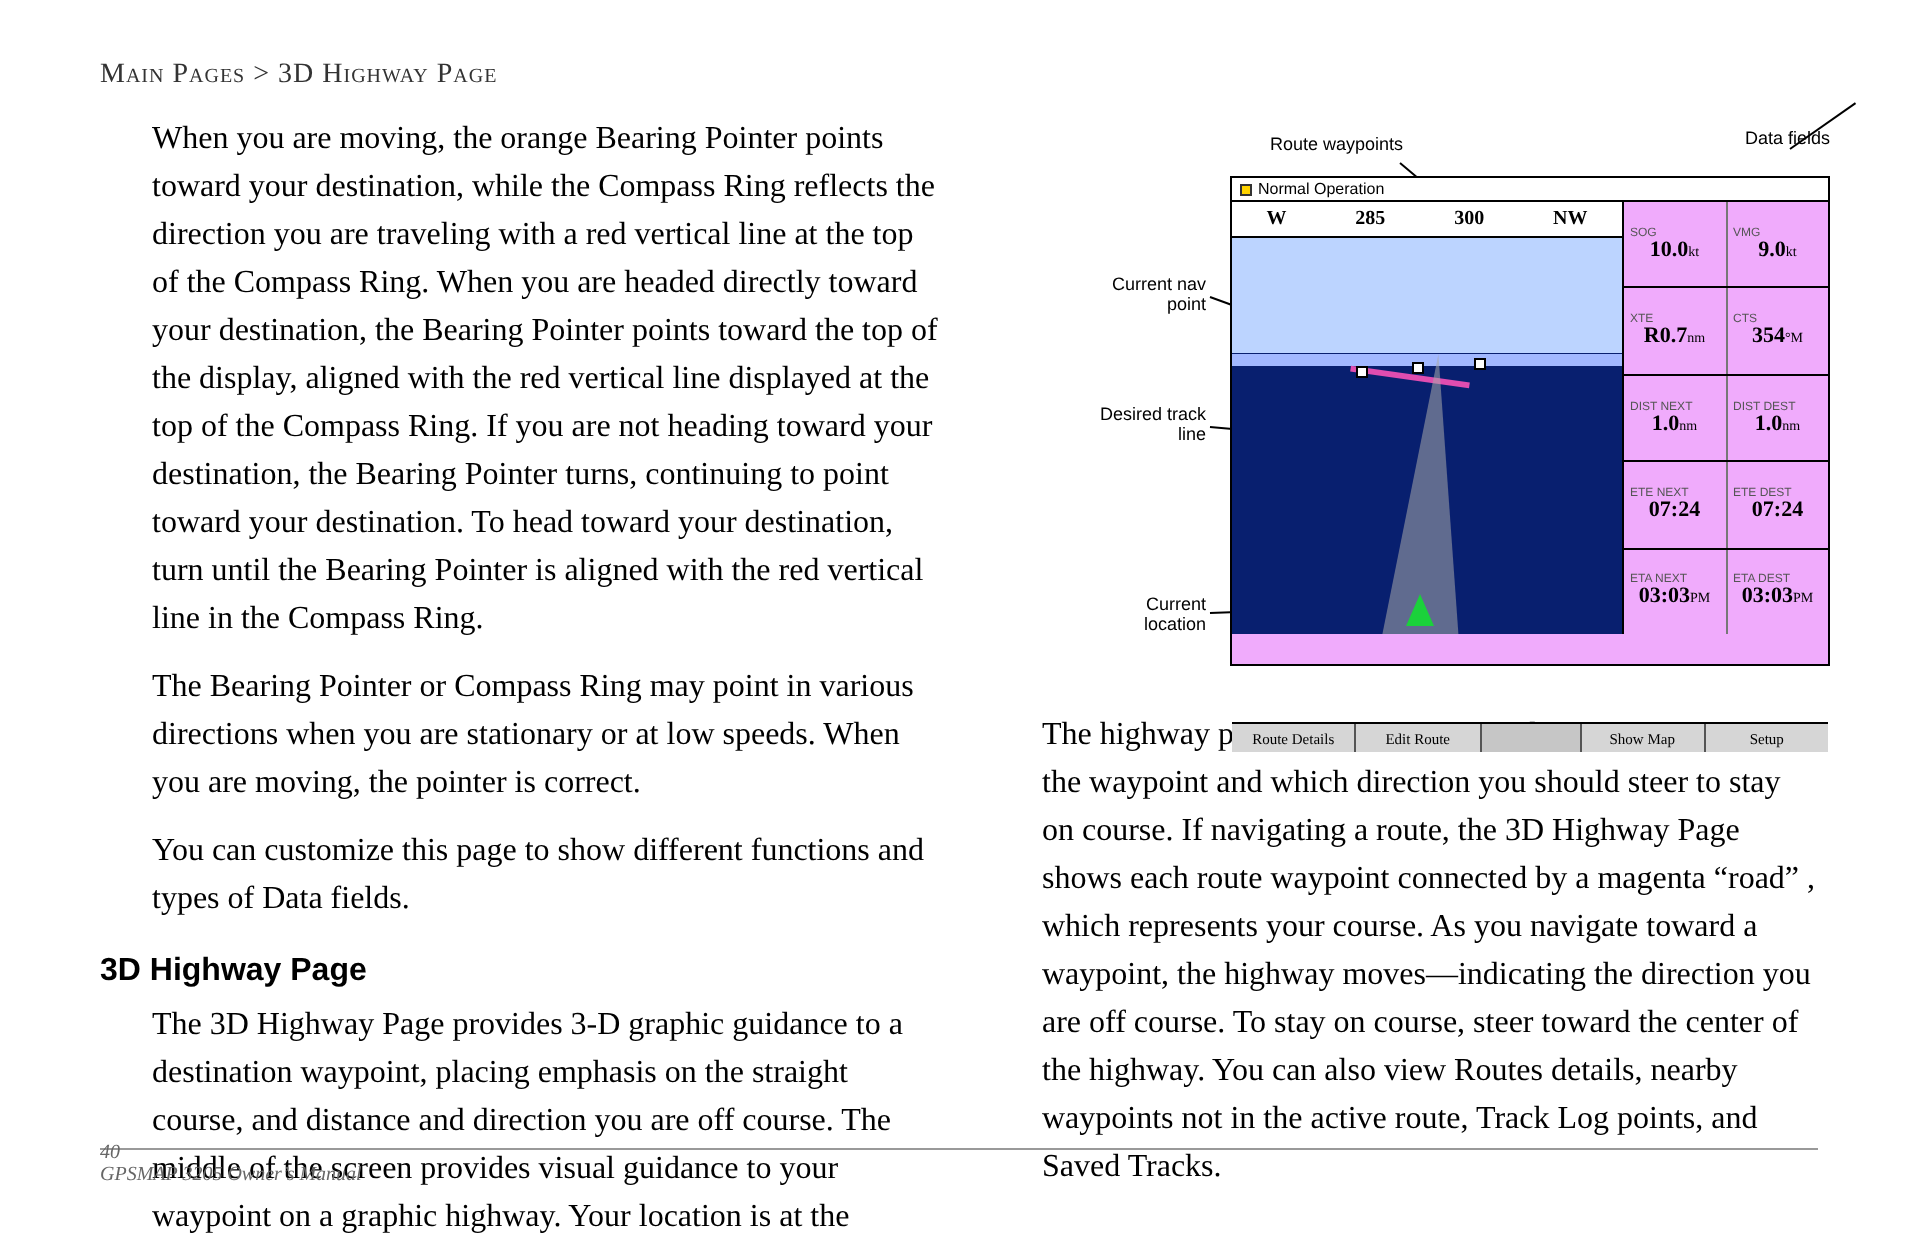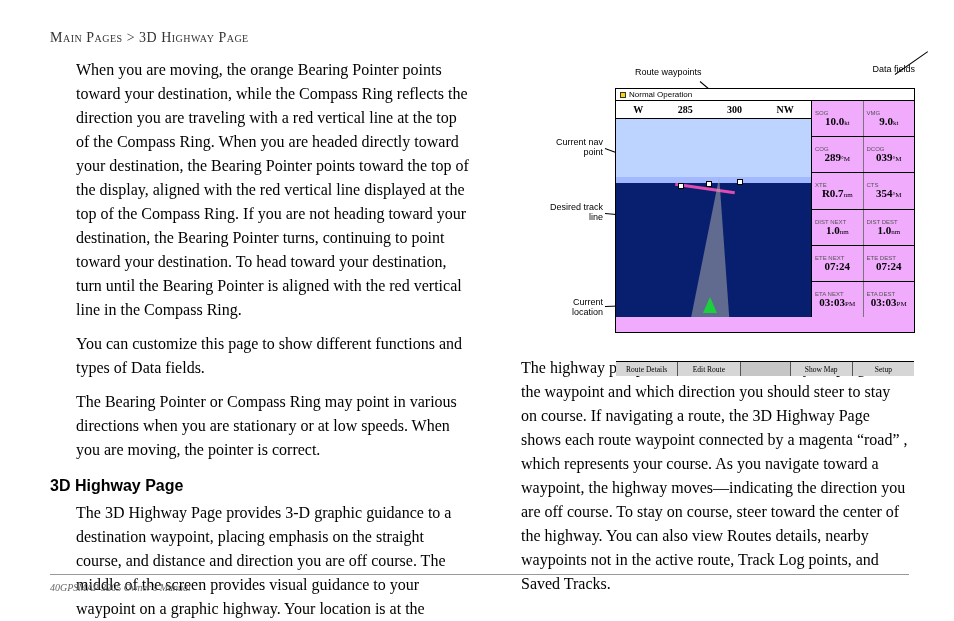--- a/index.html
+++ b/index.html
@@ -47,26 +47,27 @@
     font-weight: bold;
     margin-top: 15px;
     margin-bottom: 6px;
   }
   .footer {
     position: absolute;
     bottom: 28px;
     left: 50px;
     right: 45px;
     display: flex;
-    justify-content: flex-start;
+    justify-content: flex-end;
     font-size: 10px;
     font-style: italic;
     color: #666;
     border-top: none;
     padding-top: 8px;
+    flex-direction: column;
   }
   .footer-line {
     position: absolute;
     bottom: 46px;
     left: 50px;
     right: 45px;
     height: 1px;
     background: #999;
   }
 
@@ -182,22 +183,22 @@
 </head>
 <body>
 
 <div class="breadcrumb">
   <span>Main Pages</span><span> &gt; </span><span>3D Highway Page</span>
 </div>
 
 <div class="content">
   <div class="left-col">
     <p>When you are moving, the orange Bearing Pointer points toward your destination, while the Compass Ring reflects the direction you are traveling with a red vertical line at the top of the Compass Ring. When you are headed directly toward your destination, the Bearing Pointer points toward the top of the display, aligned with the red vertical line displayed at the top of the Compass Ring. If you are not heading toward your destination, the Bearing Pointer turns, continuing to point toward your destination. To head toward your destination, turn until the Bearing Pointer is aligned with the red vertical line in the Compass Ring.</p>
+    <p>The Bearing Pointer or Compass Ring may point in various directions when you are stationary or at low speeds. When you are moving, the pointer is correct.</p>
     <p>You can customize this page to show different functions and types of Data fields.</p>
-    <p>The Bearing Pointer or Compass Ring may point in various directions when you are stationary or at low speeds. When you are moving, the pointer is correct.</p>
     <h2>3D Highway Page</h2>
     <p>The 3D Highway Page provides 3-D graphic guidance to a destination waypoint, placing emphasis on the straight course, and distance and direction you are off course. The middle of the screen provides visual guidance to your waypoint on a graphic highway. Your location is at the bottom-center of the 3D Highway Page. Three-dimensional cartography provides situational awareness while navigating. The line down the middle of the highway represents your course.</p>
   </div>
 
   <div class="right-col">
     <div class="right-top-wrap">
 
       <div class="callout c-route">Route waypoints</div>
       <div class="callout c-data">Data fields</div>
       <div class="callout c-navpt">Current nav point</div>
@@ -236,30 +237,20 @@
                   <div class="df-label">SOG</div>
                   <div class="df-val">10.0<span class="unit">kt</span></div>
                 </div>
                 <div class="df-cell">
                   <div class="df-label">VMG</div>
                   <div class="df-val">9.0<span class="unit">kt</span></div>
                 </div>
               </div>
               <div class="df">
                 <div class="df-cell">
-                  <div class="df-label">COG</div>
-                  <div class="df-val">289<span class="unit">°M</span></div>
-                </div>
-                <div class="df-cell">
-                  <div class="df-label">DCOG</div>
-                  <div class="df-val">039<span class="unit">°M</span></div>
-                </div>
-              </div>
-              <div class="df">
-                <div class="df-cell">
                   <div class="df-label">XTE</div>
                   <div class="df-val">R0.7<span class="unit">nm</span></div>
                 </div>
                 <div class="df-cell">
                   <div class="df-label">CTS</div>
                   <div class="df-val">354<span class="unit">°M</span></div>
                 </div>
               </div>
               <div class="df">
                 <div class="df-cell">

